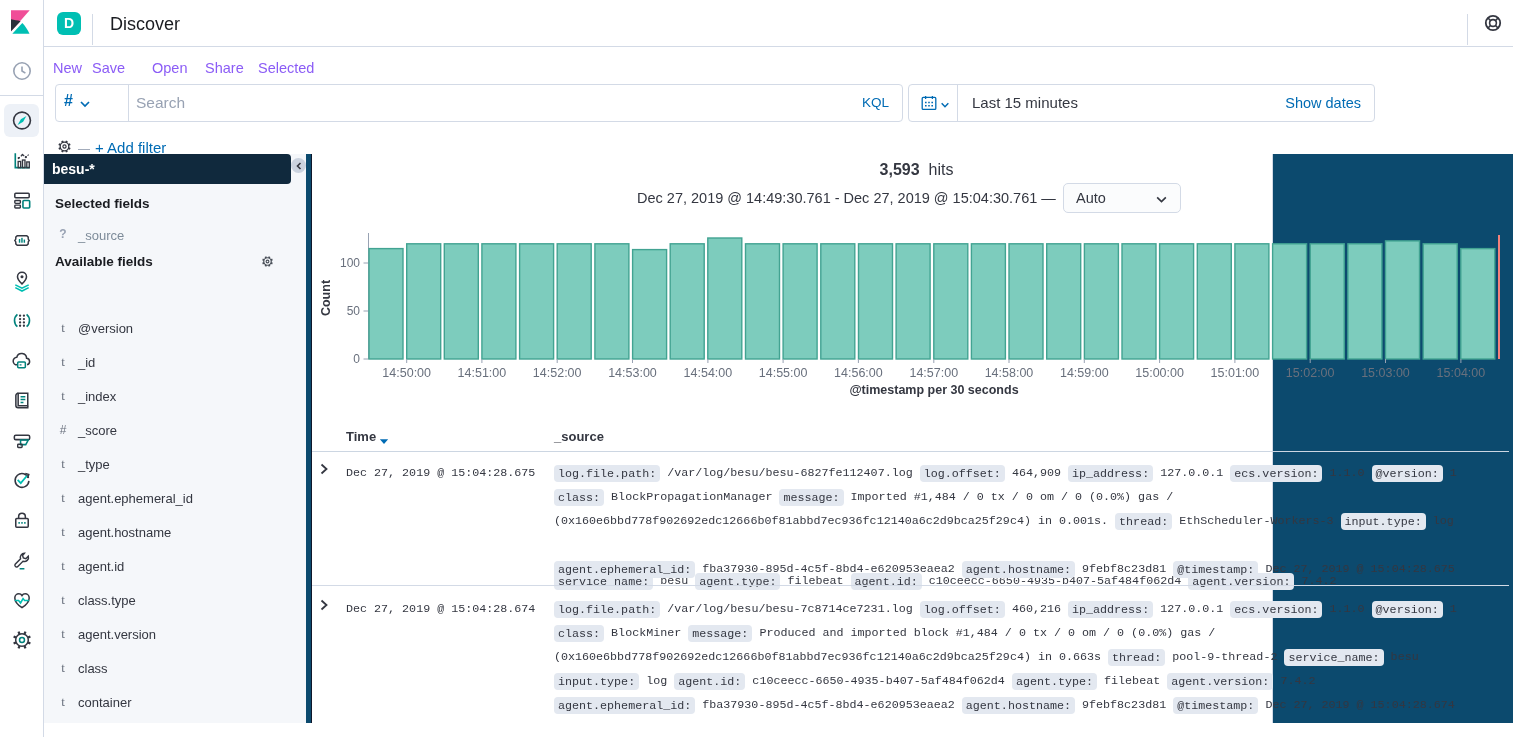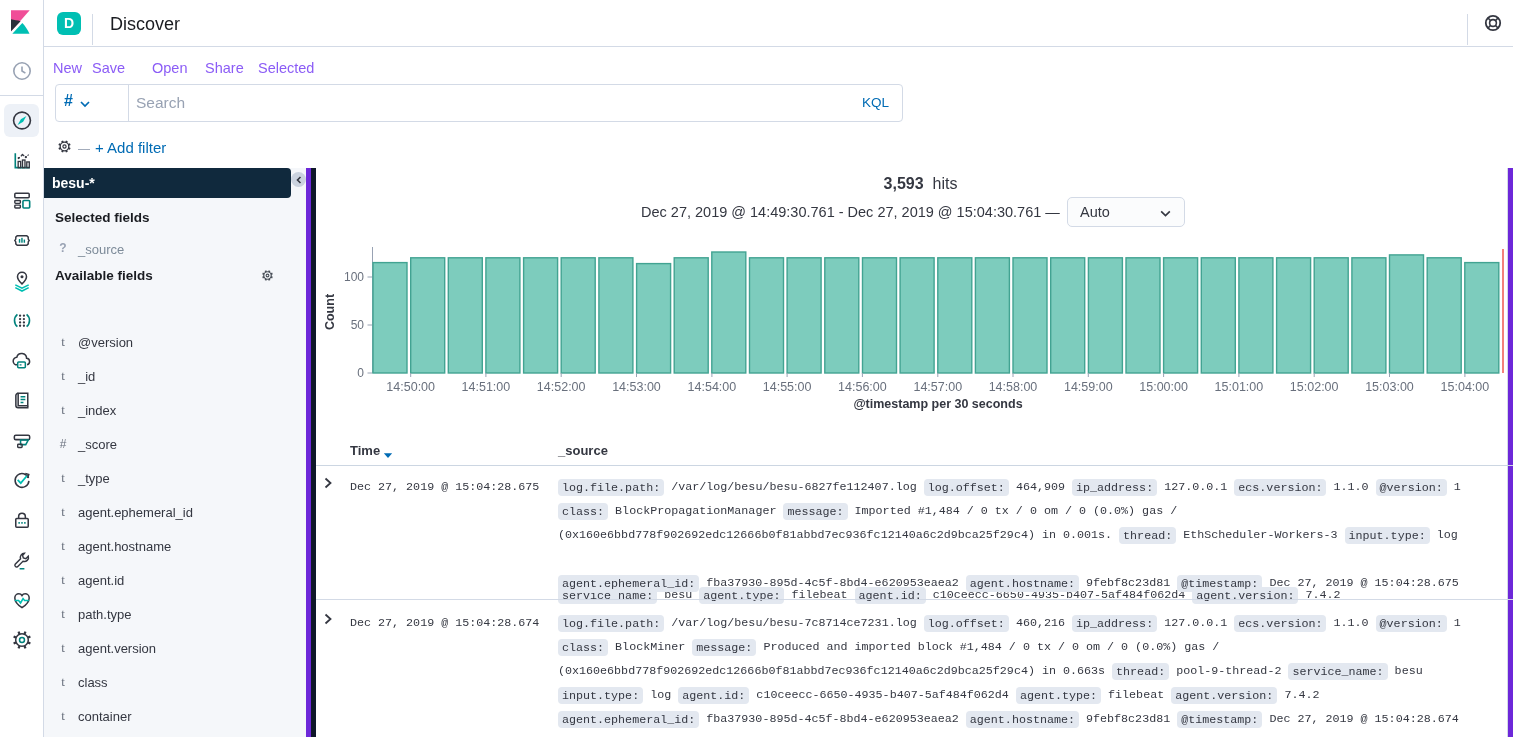--- a/index.html
+++ b/index.html
@@ -38,37 +38,37 @@
     background:#fff; border:1px solid #D3DAE6; border-radius:4px; }
   #calbtn { position:absolute; left:0; top:0; width:49px; height:36px; border-right:1px solid #D3DAE6; }
   #quicklbl { position:absolute; left:63px; top:9px; font-size:15px; color:#343741; }
   #showdates { position:absolute; right:13px; top:10px; font-size:14.5px; color:#006BB4; }
   #refreshbtn { position:absolute; left:1346px; top:36px; width:112px; height:40px;
     background:#006BB4; border-radius:4px; color:#fff; }
   #refreshbtn span { position:absolute; left:46px; top:10px; font-size:14.5px; font-weight:600; }
   #addfilterrow { position:absolute; left:13px; top:92px; width:300px; height:18px; white-space:nowrap; }
 
   
-  #workspace { position:absolute; left:44px; top:168px; width:1469px; height:569px; background:#6d28d9; }
+  #workspace { position:absolute; left:44px; top:154px; width:1469px; height:569px; background:#0c4a6e; }
   #fieldpanel { position:absolute; left:0; top:0; width:262px; height:569px; background:#F5F7FA; }
   #idxhdr { position:absolute; left:0; top:0; width:247px; height:30px; background:#10293D;
     border-radius:0 4px 4px 0; color:#fff; font-weight:bold; font-size:14px;
     line-height:30px; padding-left:8px; }
   #collapsebtn { position:absolute; left:247px; top:4px; width:15px; height:15px;
     border-radius:50%; background:#CBD3DF; }
   .fieldhead { position:absolute; left:11px; font-size:13.5px; font-weight:bold; color:#1A1C21; }
   .frow { position:absolute; left:0; width:262px; height:20px; }
   .ficon { position:absolute; left:12px; width:14px; text-align:center; top:0; }
   .flabel { position:absolute; left:34px; top:3px; font-size:13px; color:#343741; }
   .ft { top:2px; color:#69707D; font-size:13px; font-family:"Liberation Serif", serif; }
   .fh { top:3px; color:#69707D; font-size:12px; }
 
   
-  #card { position:absolute; left:267px; top:0; width:1197px; height:569px;
-    background:#fff; border-left:5px solid #0f172a; border-right:1px solid #D3DAE6; }
+  #card { position:absolute; left:267px; top:0; width:962px; height:569px;
+    background:#fff; border-left:1px solid #0f172a; border-right:1px solid #D3DAE6; }
   #hitsline { position:absolute; left:6px; top:7px; width:1197px; text-align:center;
     font-size:16px; color:#343741; }
   #subline { position:absolute; left:0; top:36px; width:1197px; font-size:14.5px;
     color:#343741; }
   #autosel { position:absolute; left:751px; top:29px; width:118px; height:30px;
     background:#fbfcfd; border:1px solid #D3DAE6; border-radius:5px; }
   #autosel span { position:absolute; left:12px; top:6px; font-size:14.5px; color:#343741; }
   #chart { position:absolute; left:0; top:0; }
 
   
@@ -256,20 +256,34 @@
       <div id="filterbtn">
         <span style="position:absolute; left:8px; top:7px; font-size:16px; font-weight:bold; color:#006BB4;">#</span>
         <svg style="position:absolute; left:23px; top:13px;" width="12" height="12" viewBox="0 0 12 12" fill="none" stroke="#006BB4" stroke-width="1.7">
             <path d="M2 4l4 4 4-4"></path>
           </svg>
       </div>
       <div id="searchph">Search</div>
       <div id="kql">KQL</div>
     </div>
 
+    <div id="datebox">
+      <div id="calbtn">
+        <svg style="position:absolute; left:12px; top:10px;" width="16" height="16" viewBox="0 0 16 16" fill="none" stroke="#006BB4" stroke-width="1.3">
+          <rect x="1.2" y="2.4" width="13.6" height="12" rx="1"></rect>
+          <path d="M4.6 1v3M11.4 1v3"></path>
+          <path d="M4 7.5h1.6M7.2 7.5h1.6M10.4 7.5h1.6M4 10.8h1.6M7.2 10.8h1.6M10.4 10.8h1.6" stroke-width="1.5"></path>
+        </svg>
+        <svg style="position:absolute; left:31px; top:15px;" width="10" height="10" viewBox="0 0 12 12" fill="none" stroke="#006BB4" stroke-width="1.8">
+            <path d="M2 4l4 4 4-4"></path>
+          </svg>
+      </div>
+      <div id="quicklbl">Last 15 minutes</div>
+      <div id="showdates">Show dates</div>
+    </div>
 
 
     <div id="addfilterrow">
       <svg style="position:absolute; left:0; top:0;" width="15" height="15" viewBox="0 0 16 16" fill="none" stroke="#343741">
           <circle cx="8" cy="8" r="4.6" stroke-width="1.4"></circle>
           <circle cx="8" cy="8" r="1.7" stroke-width="1.26"></circle>
           <path d="M12.25 9.76L14.10 10.53M9.76 12.25L10.53 14.10M6.24 12.25L5.47 14.10M3.75 9.76L1.90 10.53M3.75 6.24L1.90 5.47M6.24 3.75L5.47 1.90M9.76 3.75L10.53 1.90M12.25 6.24L14.10 5.47" stroke-width="2.10"></path>
         </svg>
       <span style="position:absolute; left:21px; top:3px; color:#98A2B3; font-size:12px;">—</span>
       <span style="position:absolute; left:38px; top:0px; color:#006BB4; font-size:15px;">+ Add filter</span>
@@ -324,21 +338,21 @@
       <div class="frow" style="top:368px;">
           <span class="ficon ft">t</span>
           <span class="flabel">agent.hostname</span>
         </div>
       <div class="frow" style="top:402px;">
           <span class="ficon ft">t</span>
           <span class="flabel">agent.id</span>
         </div>
       <div class="frow" style="top:436px;">
           <span class="ficon ft">t</span>
-          <span class="flabel">path.type</span>
+          <span class="flabel">class.type</span>
         </div>
       <div class="frow" style="top:470px;">
           <span class="ficon ft">t</span>
           <span class="flabel">agent.version</span>
         </div>
       <div class="frow" style="top:504px;">
           <span class="ficon ft">t</span>
           <span class="flabel">class</span>
         </div>
       <div class="frow" style="top:538px;">

